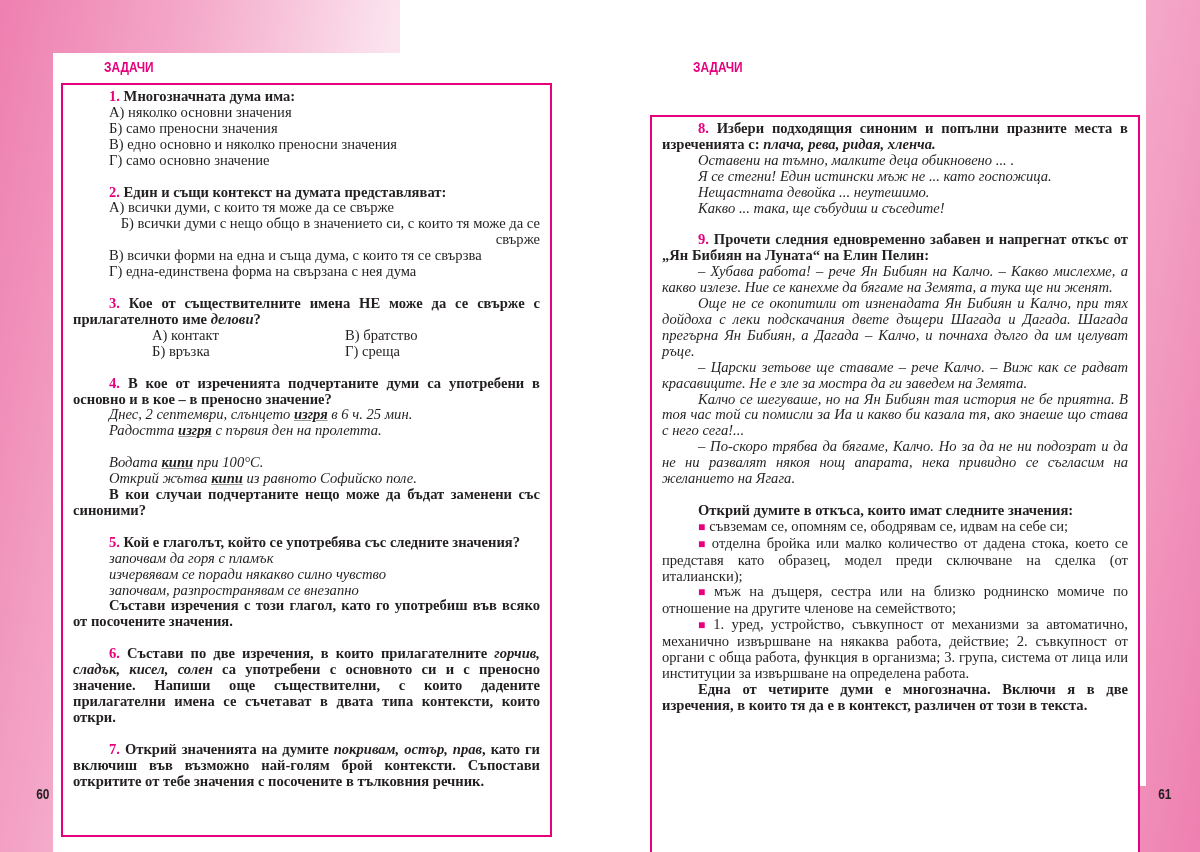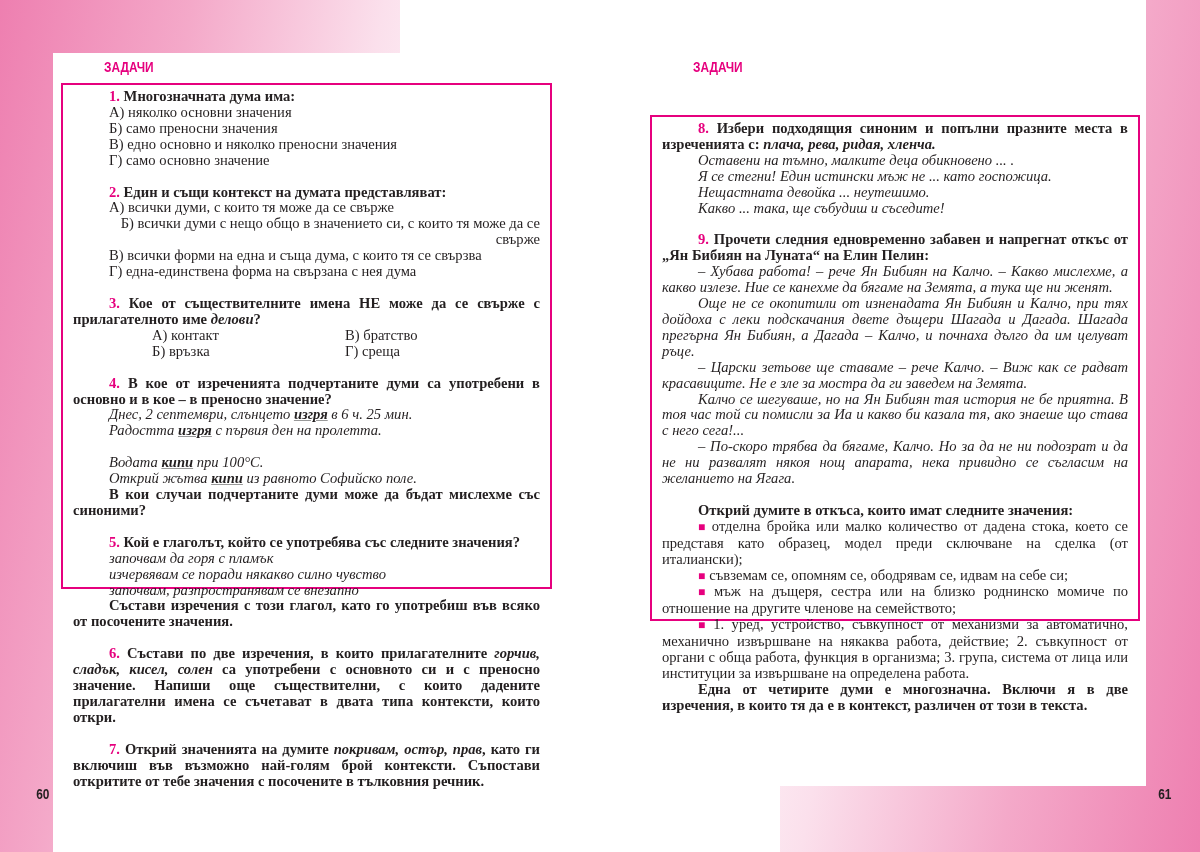--- a/index.html
+++ b/index.html
@@ -23,21 +23,21 @@
   .panel-right {
     position: absolute; left: 600px; top: 0; width: 546px; height: 786px; background: #fff;
   }
   .section-title {
     position: absolute; top: 59px;
     font-family: "Liberation Sans", "DejaVu Sans", sans-serif;
     font-weight: bold; font-size: 14px; color: #e6007e;
     transform: scaleX(0.85); transform-origin: left;
   }
   .box {
-    position: absolute; top: 83px; height: 506px;
+    position: absolute; top: 83px; height: 754px;
     border: 2px solid #e6007e; background: #fff;
     box-sizing: border-box;
     padding: 4px 10px 0 10px;
     font-size: 14.6px; line-height: 15.9px;
   }
   .box-left { left: 61px; width: 491px; }
   .box-right { left: 650px; width: 490px; margin-top: 32px; }
   p { margin: 0; text-align: justify; }
   .ind { text-indent: 36px; }
   .num { color: #e6007e; font-weight: bold; }
@@ -98,21 +98,21 @@
   </div>
   <div class="gap"></div>
 
   <div>
     <p class="ind b"><span class="num">4.</span> <span>В кое от изреченията подчертаните думи са употребени в основно и в кое – в преносно значение?</span></p>
     <p class="ind i"><span>Днес, 2 септември, слънцето </span><span class="u">изгря</span><span> в 6 ч. 25 мин.</span></p>
     <p class="ind i"><span>Радостта </span><span class="u">изгря</span><span> с първия ден на пролетта.</span></p>
     <div class="gap"></div>
     <p class="ind i"><span>Водата </span><span class="u">кипи</span><span> при 100°С.</span></p>
     <p class="ind i"><span>Открий жътва </span><span class="u">кипи</span><span> из равното Софийско поле.</span></p>
-    <p class="ind b">В кои случаи подчертаните думи може да бъдат мислехме със синоними?</p>
+    <p class="ind b">В кои случаи подчертаните нещо може да бъдат заменени със синоними?</p>
   </div>
   <div class="gap"></div>
 
   <div>
     <p class="ind b"><span class="num">5.</span> <span>Кой е глаголът, който се употребява със следните значения?</span></p>
     <p class="ind i">започвам да горя с пламък</p>
     <p class="ind i">изчервявам се поради някакво силно чувство</p>
     <p class="ind i">започвам, разпространявам се внезапно</p>
     <p class="ind b">Състави изречения с този глагол, като го употребиш във всяко от посочените значения.</p>
   </div>
@@ -145,21 +145,21 @@
 
   <div>
     <p class="ind b"><span class="num">9.</span> <span>Прочети следния едновременно забавен и напрегнат откъс от „Ян Бибиян на Луната“ на Елин Пелин:</span></p>
     <p class="ind i">– Хубава работа! – рече Ян Бибиян на Калчо. – Какво мислехме, а какво излезе. Ние се канехме да бягаме на Земята, а тука ще ни женят.</p>
     <p class="ind i">Още не се окопитили от изненадата Ян Бибиян и Калчо, при тях дойдоха с леки подскачания двете дъщери Шагада и Дагада. Шагада прегърна Ян Бибиян, а Дагада – Калчо, и почнаха дълго да им целуват ръце.</p>
     <p class="ind i">– Царски зетьове ще ставаме – рече Калчо. – Виж как се радват красавиците. Не е зле за мостра да ги заведем на Земята.</p>
     <p class="ind i">Калчо се шегуваше, но на Ян Бибиян тая история не бе приятна. В тоя час той си помисли за Иа и какво би казала тя, ако знаеше що става с него сега!...</p>
     <p class="ind i">– По-скоро трябва да бягаме, Калчо. Но за да не ни подозрат и да не ни развалят някоя нощ апарата, нека привидно се съгласим на желанието на Ягага.</p>
     <div class="gap"></div>
     <p class="ind b">Открий думите в откъса, които имат следните значения:</p>
+    <p class="ind"><span class="sq">■</span><span>съвземам се, опомням се, ободрявам се, идвам на себе си;</span></p>
     <p class="ind"><span class="sq">■</span><span>отделна бройка или малко количество от дадена стока, което се представя като образец, модел преди сключване на сделка (от италиански);</span></p>
-    <p class="ind"><span class="sq">■</span><span>съвземам се, опомням се, ободрявам се, идвам на себе си;</span></p>
     <p class="ind"><span class="sq">■</span><span>мъж на дъщеря, сестра или на близко роднинско момиче по отношение на другите членове на семейството;</span></p>
     <p class="ind"><span class="sq">■</span><span>1. уред, устройство, съвкупност от механизми за автоматично, механично извършване на някаква работа, действие; 2. съвкупност от органи с обща работа, функция в организма; 3. група, система от лица или институции за извършване на определена работа.</span></p>
     <p class="ind b">Една от четирите думи е многозначна. Включи я в две изречения, в които тя да е в контекст, различен от този в текста.</p>
   </div>
 </div>
 
 <div class="page-num" style="left:1157px;">61</div>
 
 </body></html>

